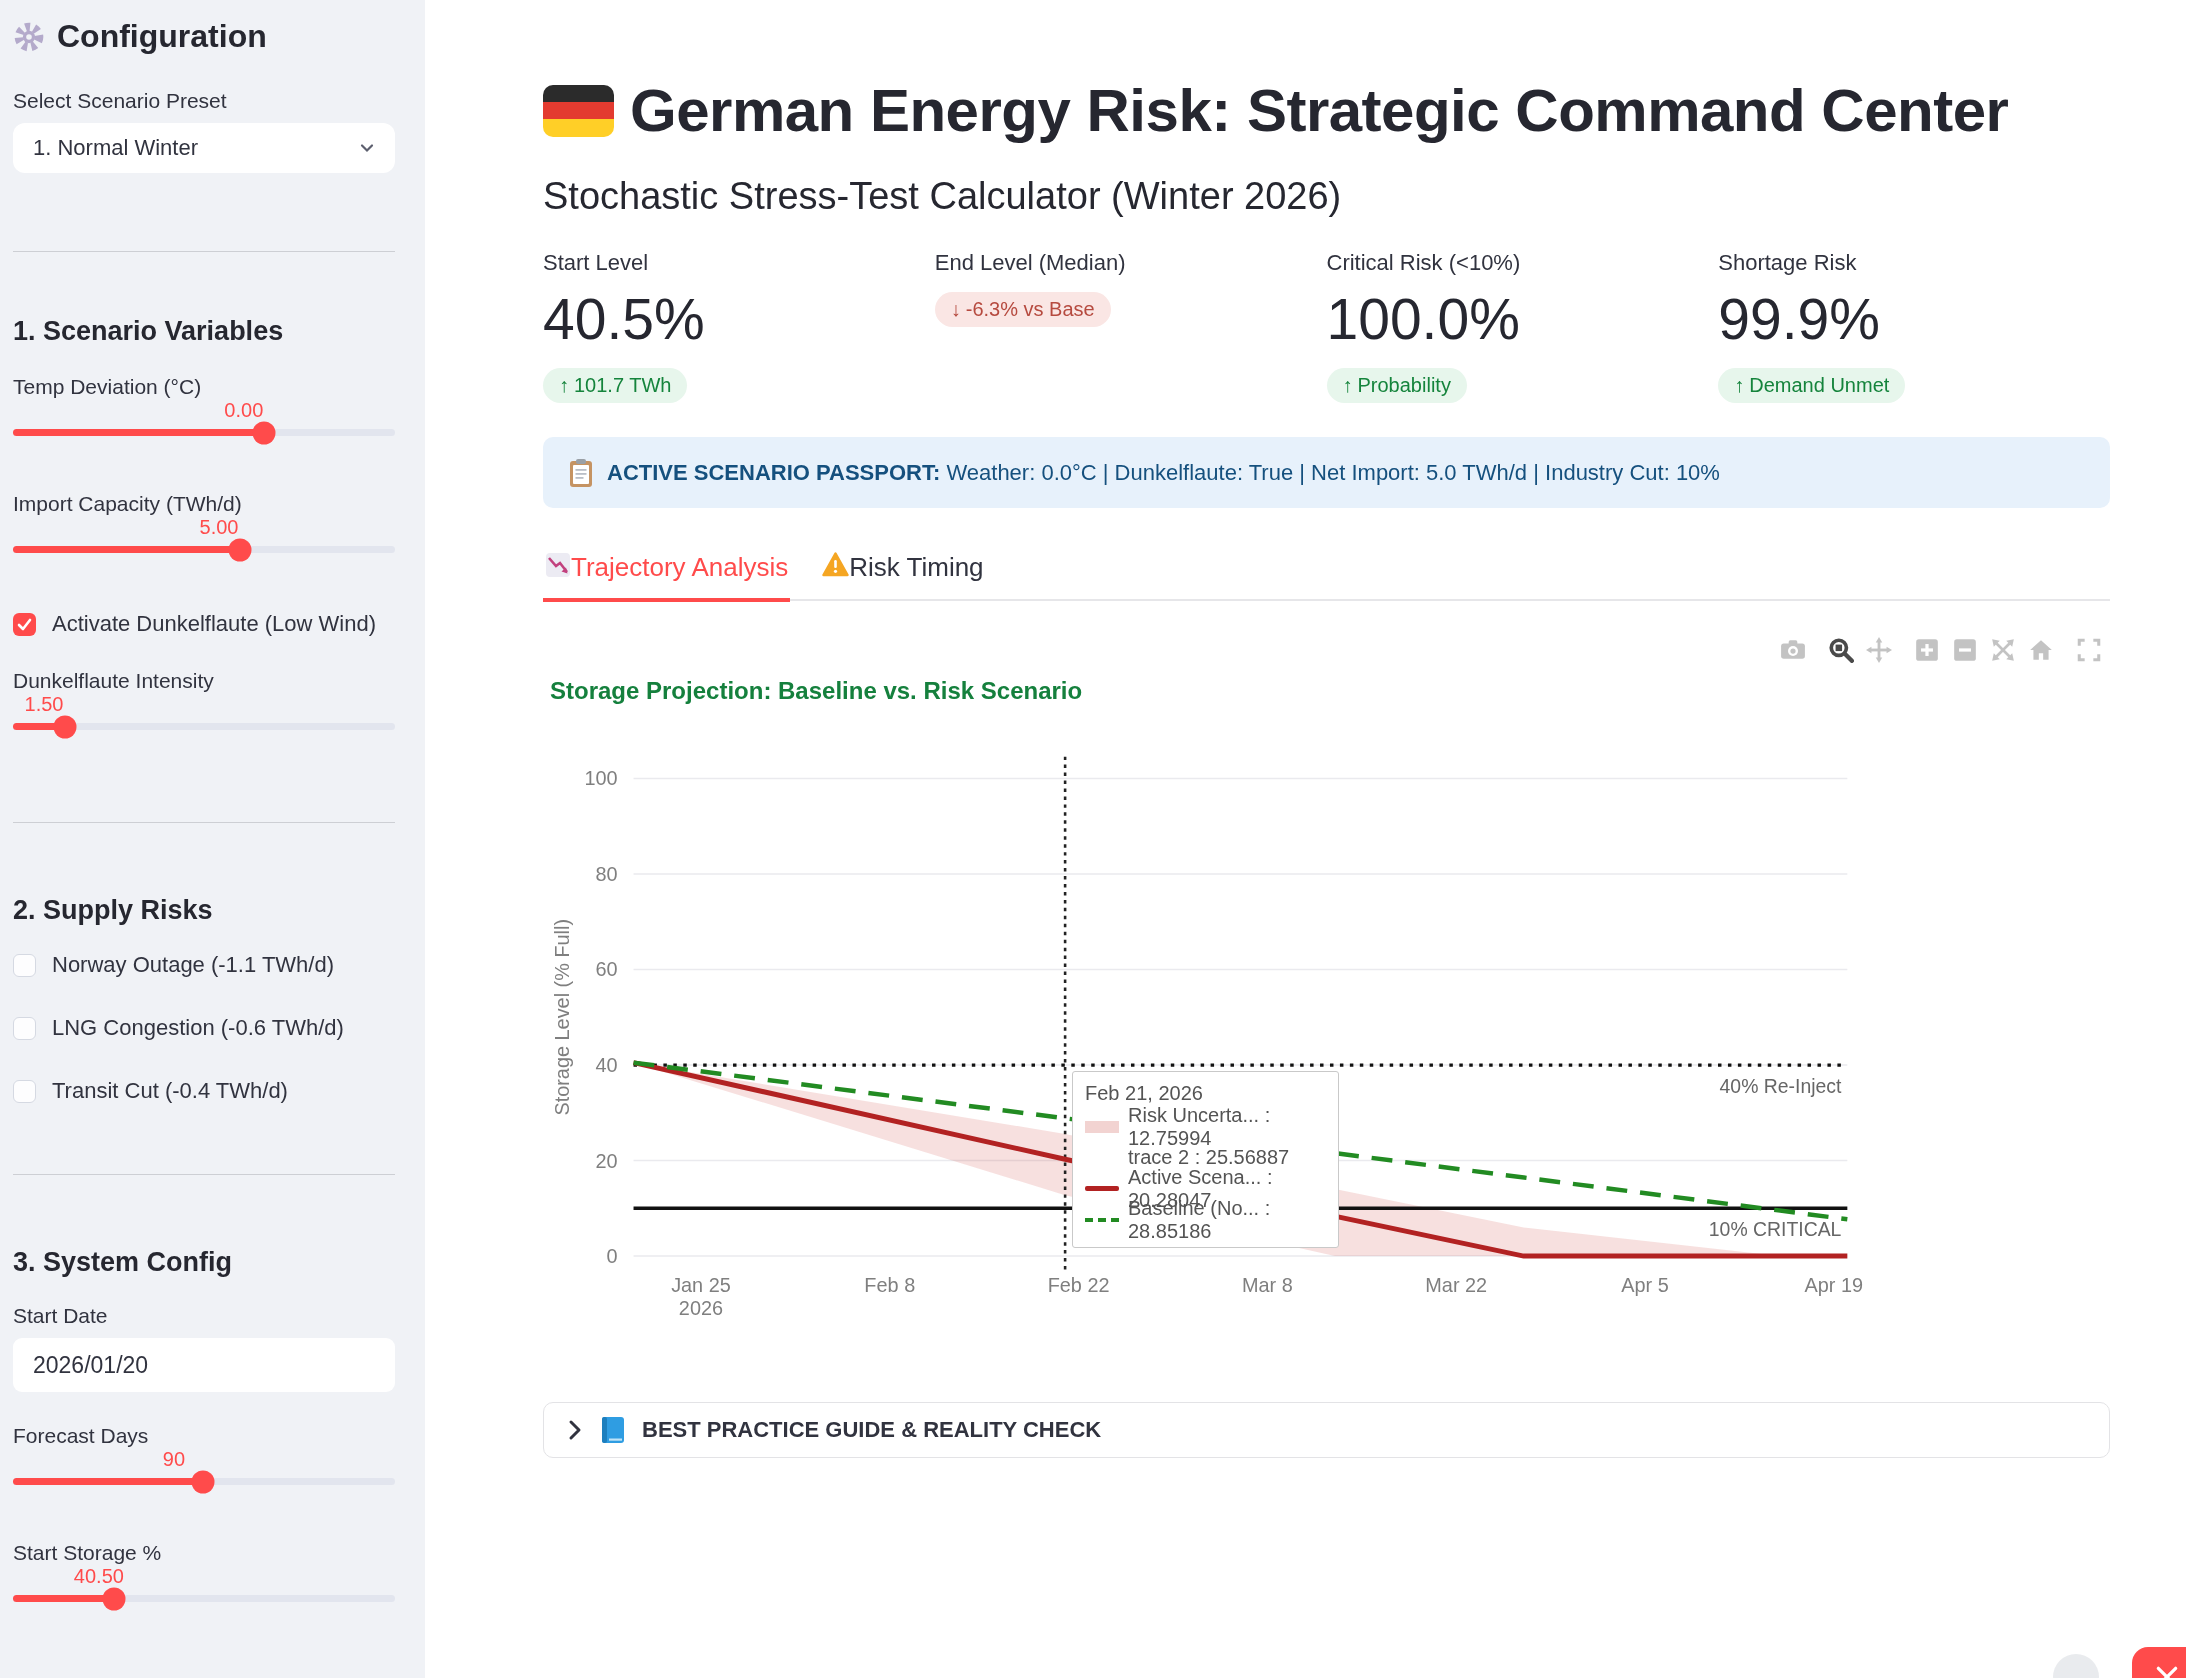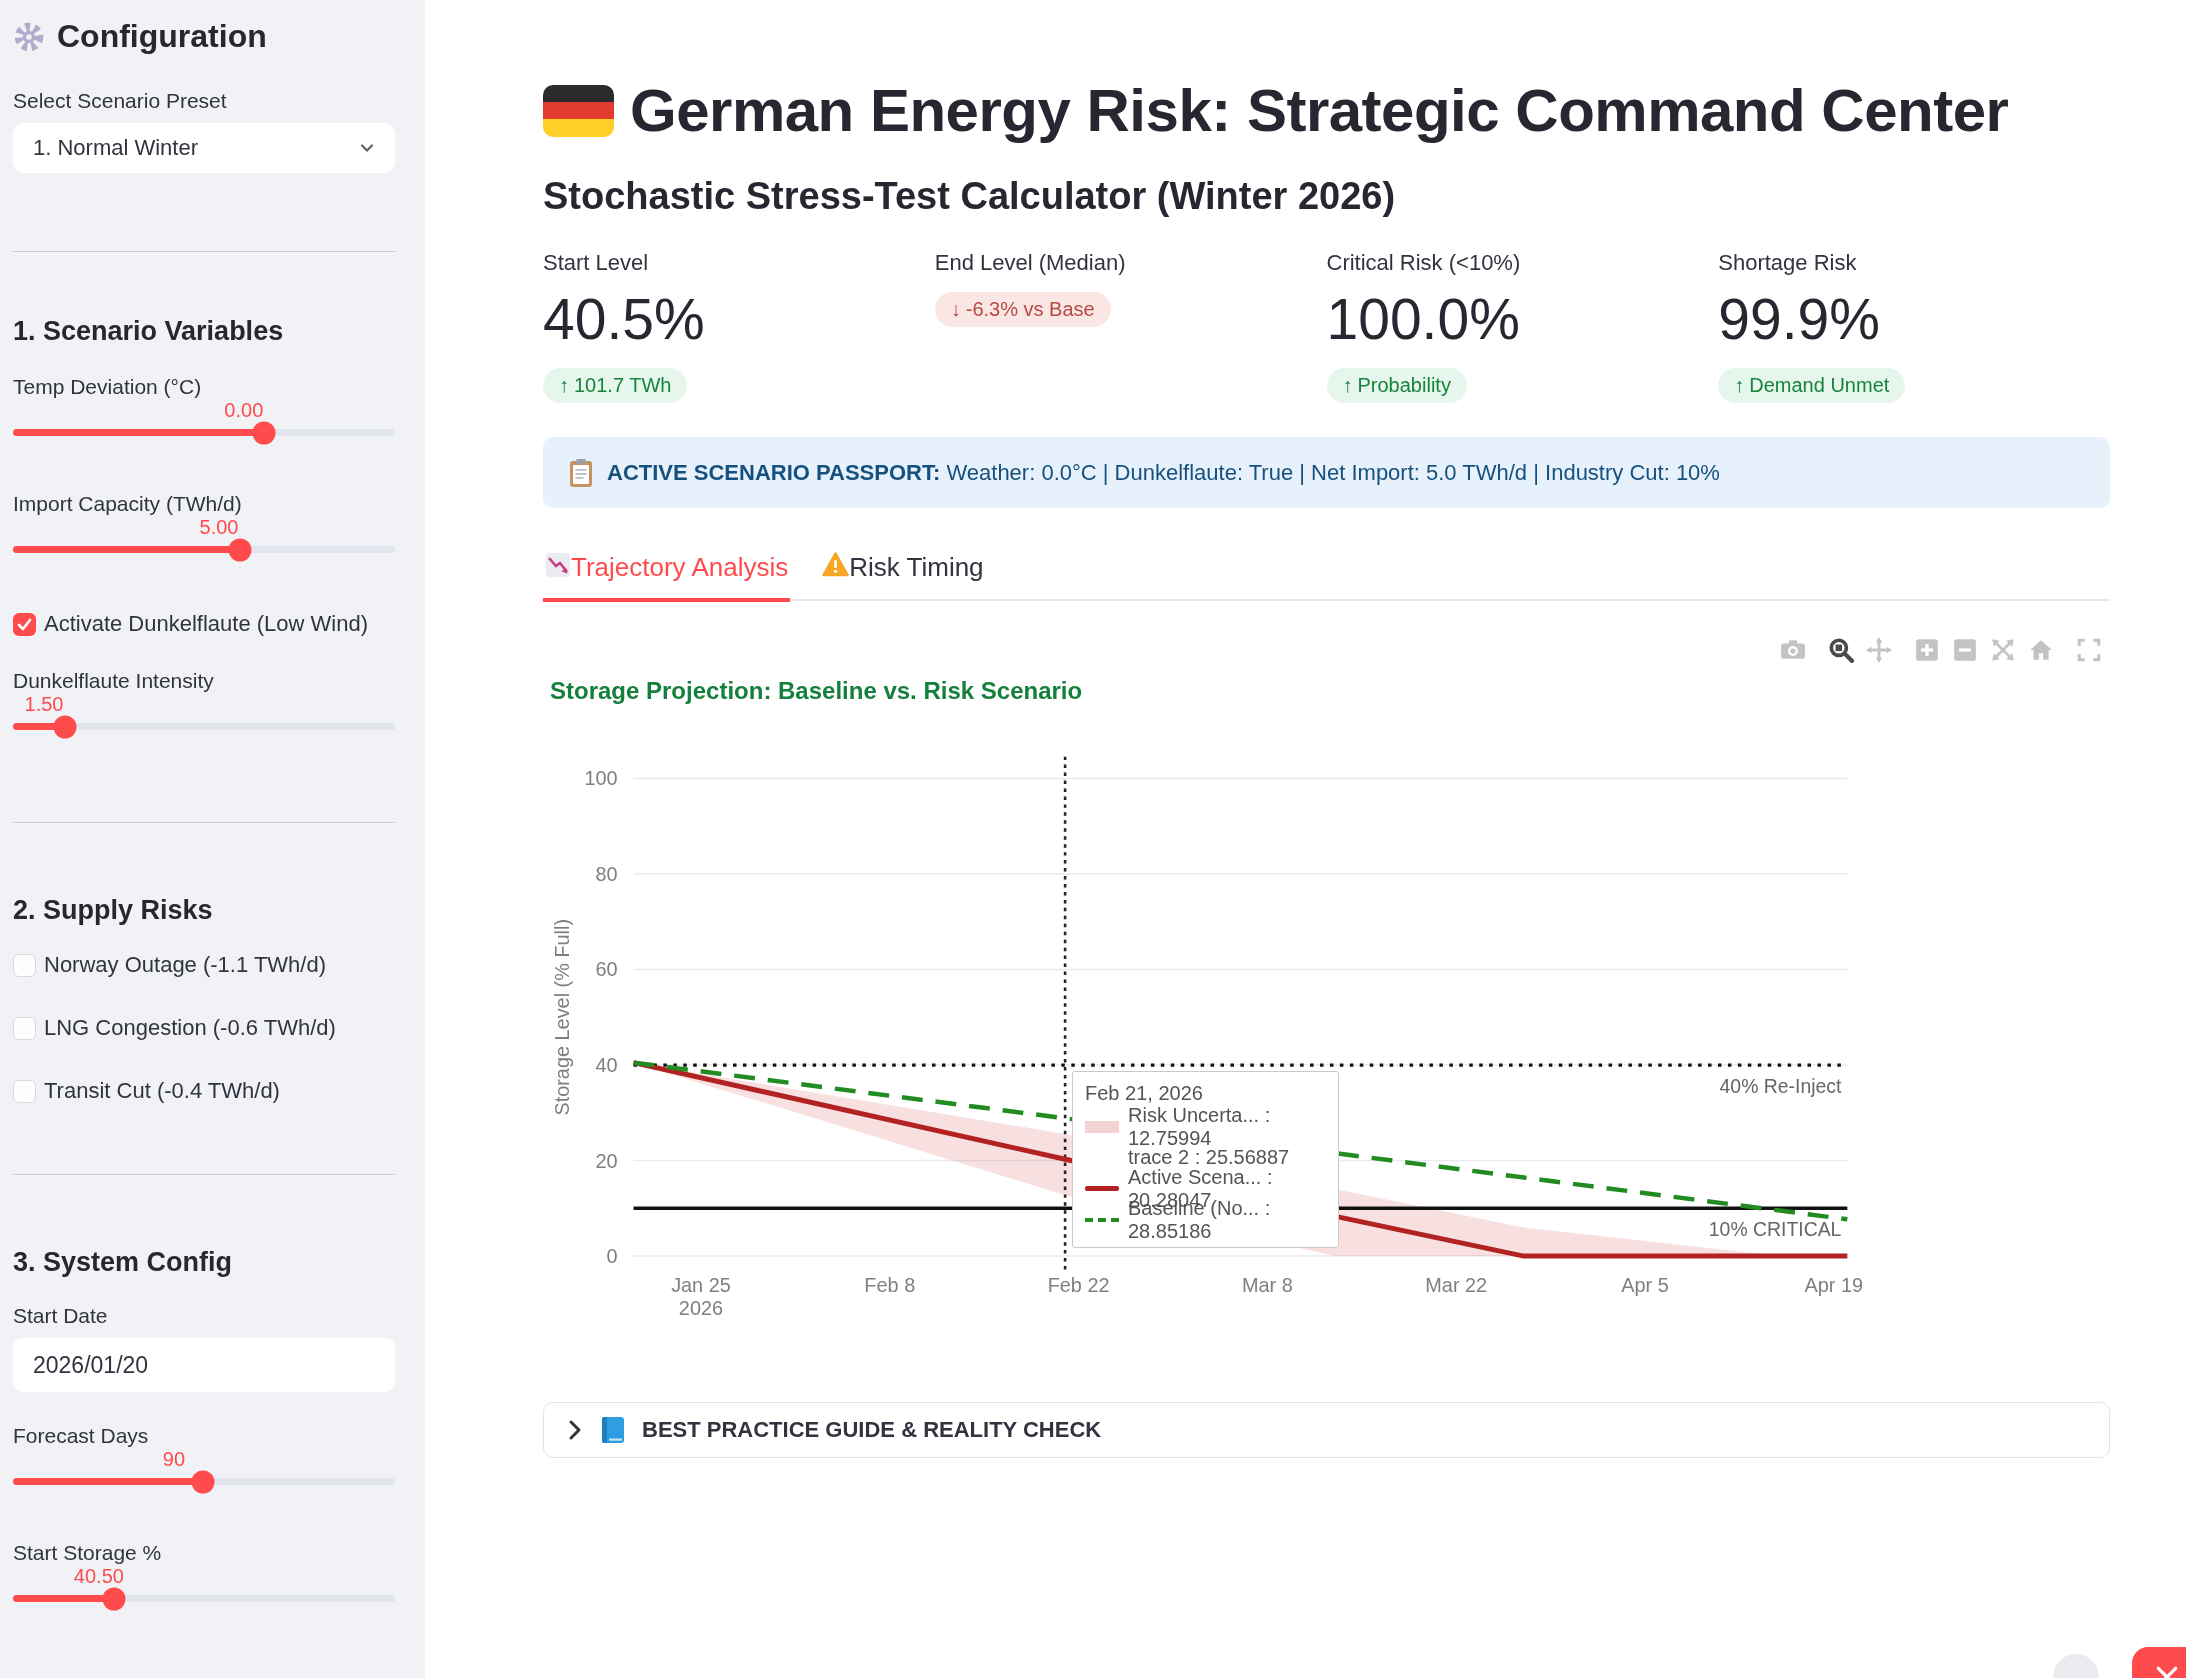--- a/index.html
+++ b/index.html
@@ -19,40 +19,40 @@
   .sb-section { font-size:27px; font-weight:700; color:#262730; }
 
   .slider { position:relative; padding-top:30px; }
   .slider-value { position:absolute; top:0; left:calc(var(--p) - 40px); width:80px;
                   text-align:left; color:#ff4b4b; font-size:20px; }
   .slider-track { position:relative; height:7px; background:#e2e5ee; border-radius:4px; cursor:pointer; }
   .slider-fill  { width:var(--p); height:100%; background:#ff4b4b; border-radius:4px; }
   .slider-thumb { position:absolute; top:50%; left:var(--p); transform:translate(-50%,-50%);
                   width:23px; height:23px; border-radius:50%; background:#ff4b4b; cursor:grab; }
 
-  .check-row { display:flex; align-items:center; gap:8px; cursor:pointer; }
+  .check-row { display:flex; align-items:center; gap:16px; cursor:pointer; }
   .checkbox { width:23px; height:23px; border-radius:6px; flex:0 0 auto;
               display:flex; align-items:center; justify-content:center; }
   .checkbox.checked { background:#ff4b4b; }
   .checkbox.unchecked { background:#fdfdfe; border:1px solid #d5d9e2; }
   .check-row .lbl { font-size:22px; color:#31333F; }
 
   .sb-input { margin-top:10px; height:54px; width:100%; background:#ffffff; border:none;
               border-radius:9px; padding:0 20px; font-size:23px; color:#31333F;
               font-family:"Liberation Sans", sans-serif; }
 
   
   .main { position:absolute; left:425px; top:0; width:1761px; height:1679px;
           padding:0 76px 0 118px; background:#ffffff; }
   .page-title-row { display:flex; align-items:center; gap:16px; margin-top:76px; }
   .flag { width:71px; height:52px; border-radius:10px; overflow:hidden; flex:0 0 auto; }
   .flag div { height:33.4%; }
   .flag .b1 { background:#2b2b2b; } .flag .b2 { background:#e33b30; } .flag .b3 { background:#ffcf27; }
   h1.page-title { font-size:60px; font-weight:800; color:#262730; letter-spacing:-0.5px; }
-  h2.page-subtitle { margin-top:30px; font-size:38px; font-weight:700; color:#262730; }
+  h2.page-subtitle { margin-top:30px; font-size:38px; font-weight:400; color:#262730; }
 
   .metrics { display:grid; grid-template-columns:repeat(4,1fr); margin-top:32px; }
   .metric-label { font-size:22px; color:#31333F; }
   .metric-value { font-size:57px; font-weight:400; color:#262730; margin-top:10px; }
   .pill { display:inline-flex; align-items:center; gap:5px; margin-top:16px;
           padding:6px 16px; border-radius:994px; font-size:20px; }
   .pill[data-tone="green"] { background:#e7f6ec; color:#15843c; }
   .pill[data-tone="red"]   { background:#fae6e4; color:#b64a3f; }
 
   .banner { margin-top:34px; background:#e7f1fb; border-radius:10px; height:71px;

